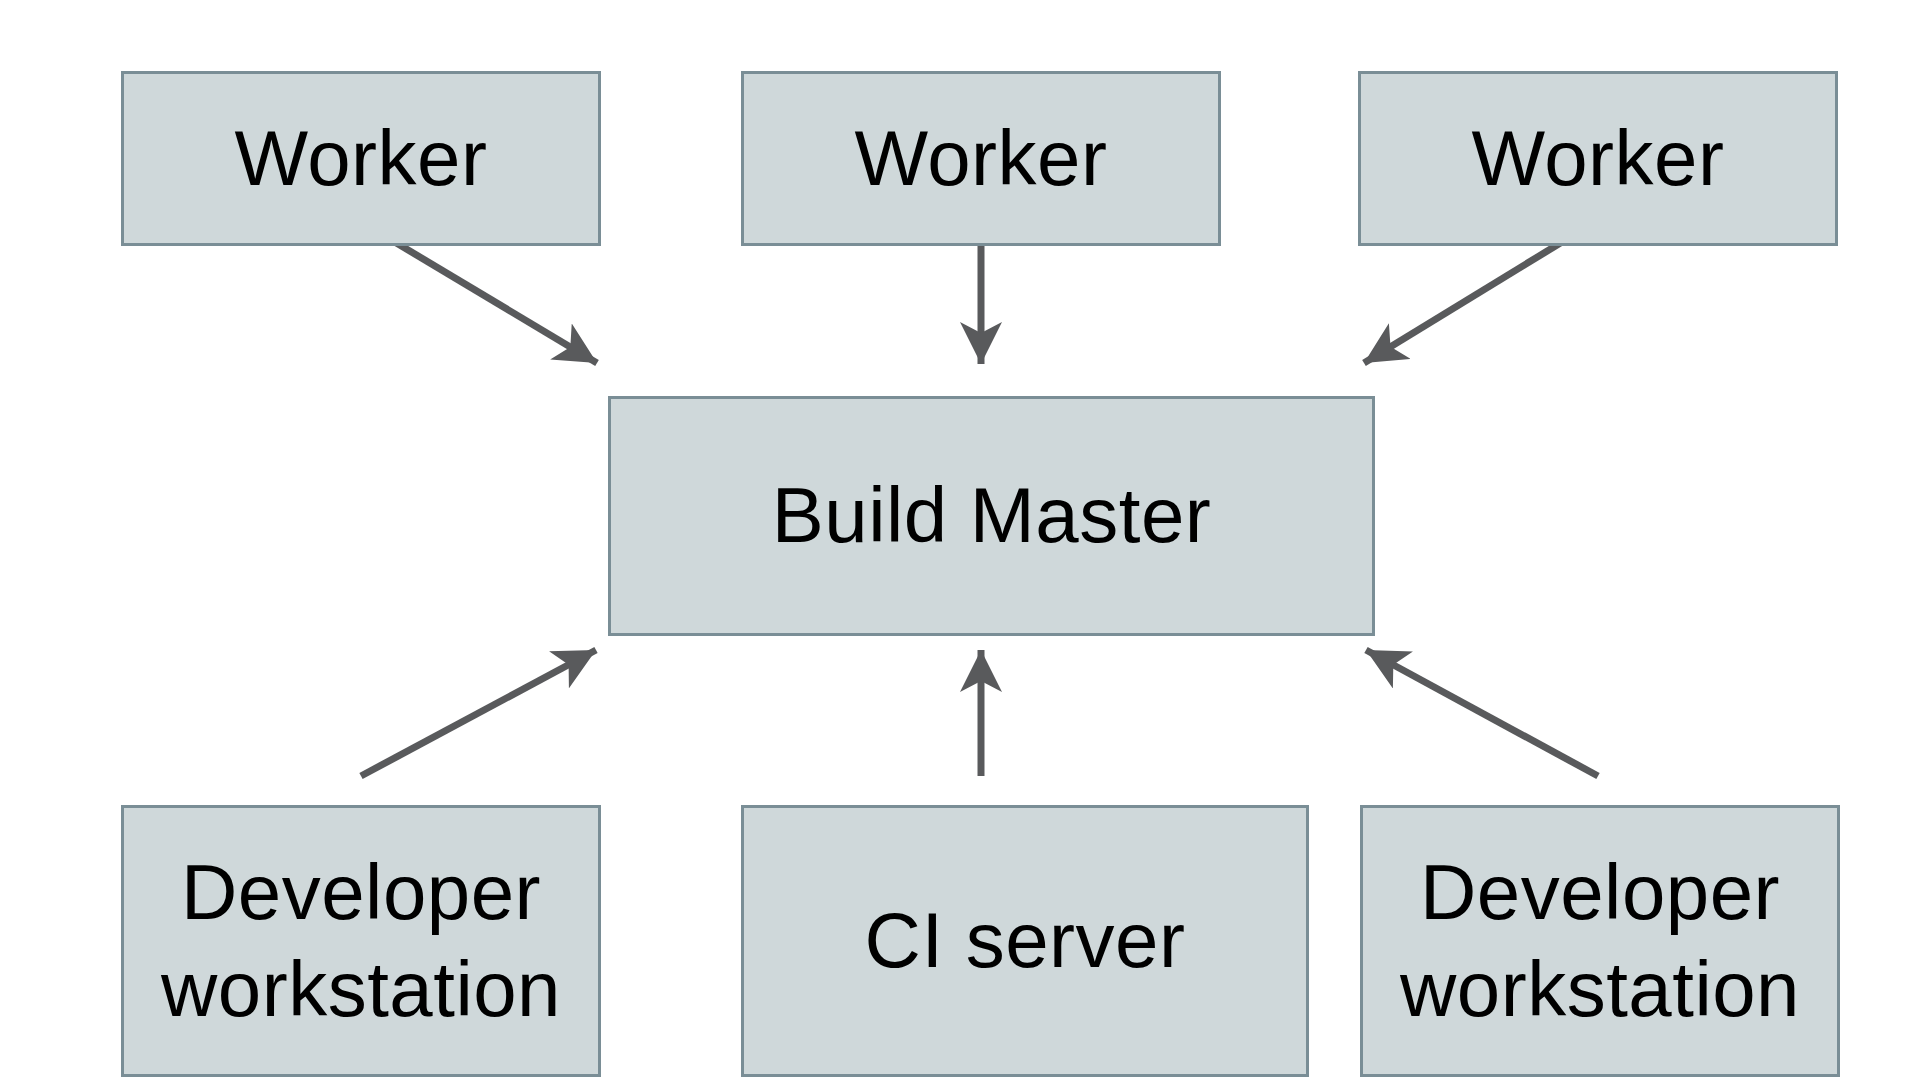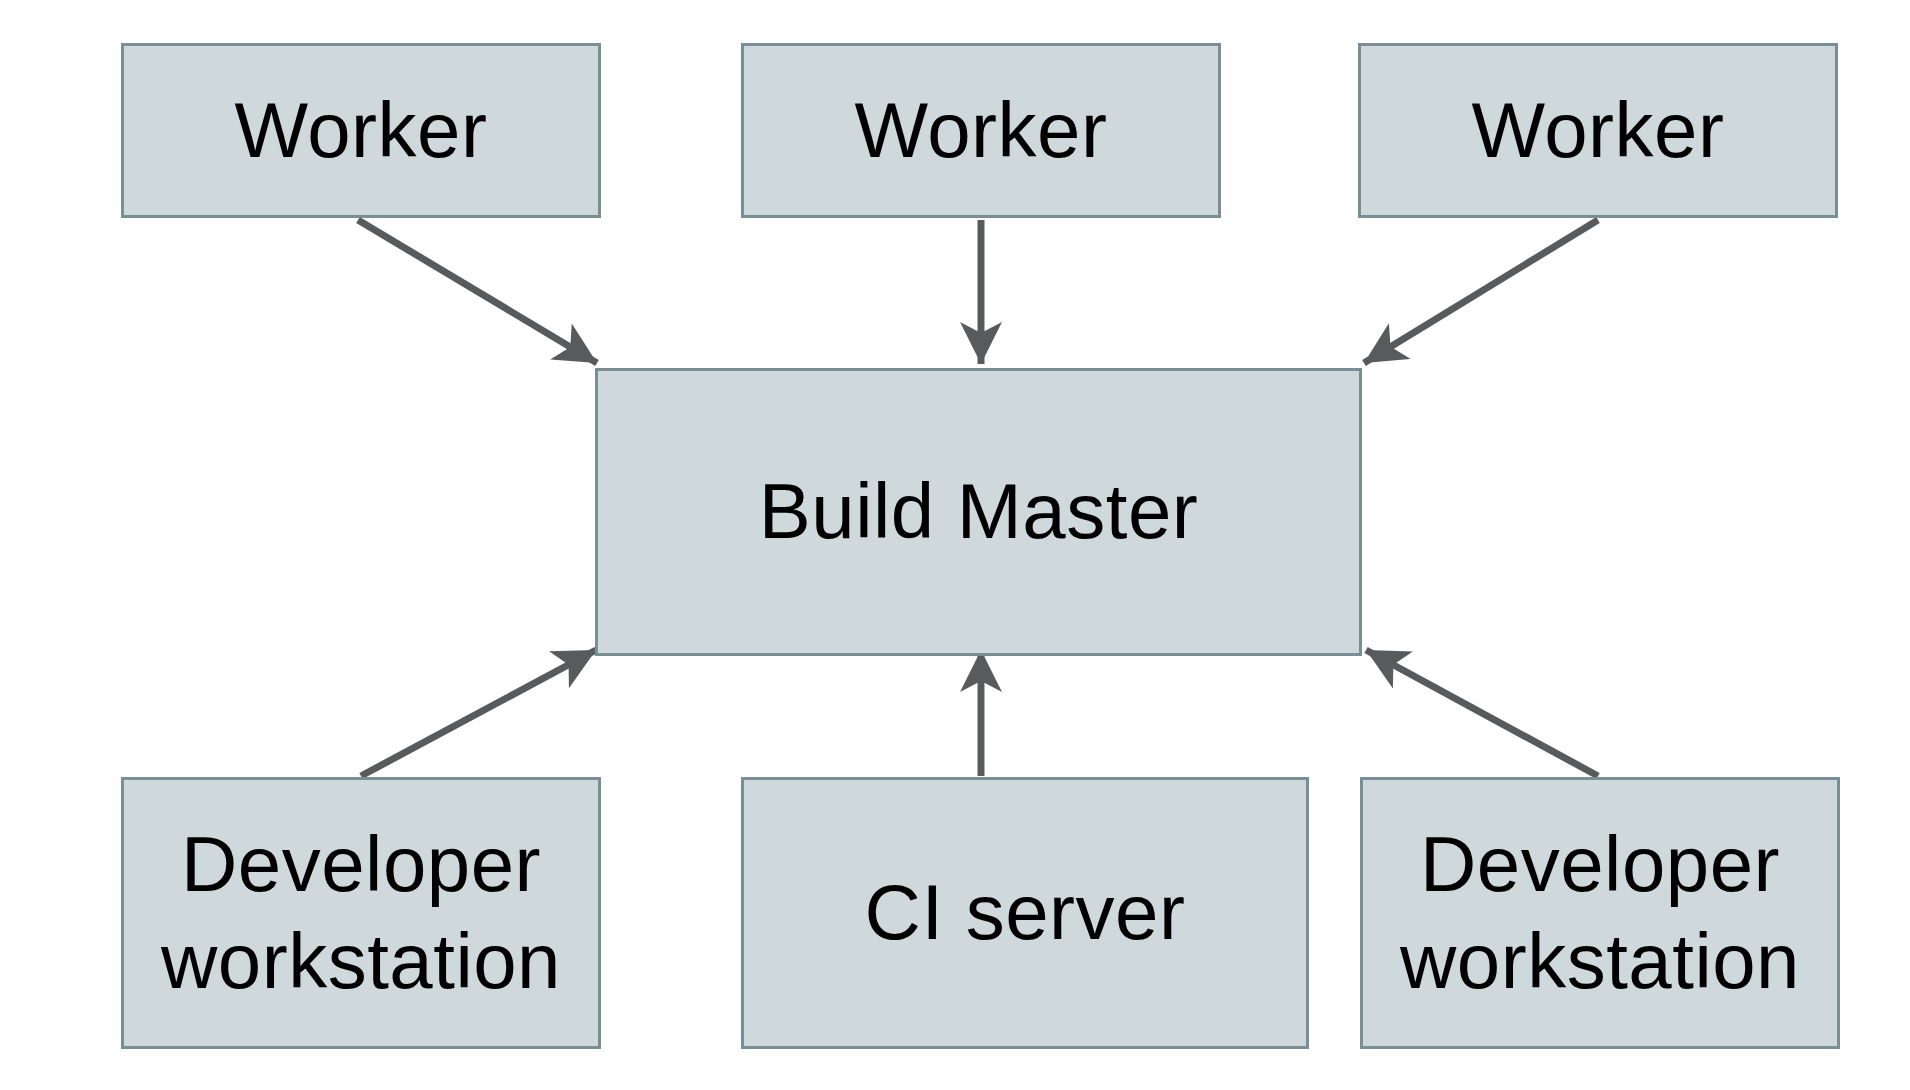--- a/index.html
+++ b/index.html
@@ -36,25 +36,26 @@
     background: var(--node-fill, #cfd8da);
     border: 3px solid var(--node-border, #7a8e96);
     display: flex;
     align-items: center;
     justify-content: center;
     text-align: center;
     color: var(--text, #000000);
     font-size: 78px;
     line-height: 1.25;
     letter-spacing: 0.5px;
+    margin-top: 28px;
   }
   .node-worker-1 { left: 121px;  top: 43px;  width: 480px; height: 175px; }
   .node-worker-2 { left: 741px;  top: 43px;  width: 480px; height: 175px; }
   .node-worker-3 { left: 1358px; top: 43px;  width: 480px; height: 175px; }
-  .node-build-master { left: 595px; top: 368px; width: 767px; height: 288px; text-align: right; }
+  .node-build-master { left: 608px; top: 368px; width: 767px; height: 240px; text-align: right; }
   .node-dev-1 { left: 121px;  top: 777px; width: 480px; height: 272px; }
   .node-ci     { left: 741px;  top: 777px; width: 568px; height: 272px; }
   .node-dev-2 { left: 1360px; top: 777px; width: 480px; height: 272px; }
   .node-label {
     display: block;
     padding: 0 10px;
   }
 </style>
 </head>
 <body>

